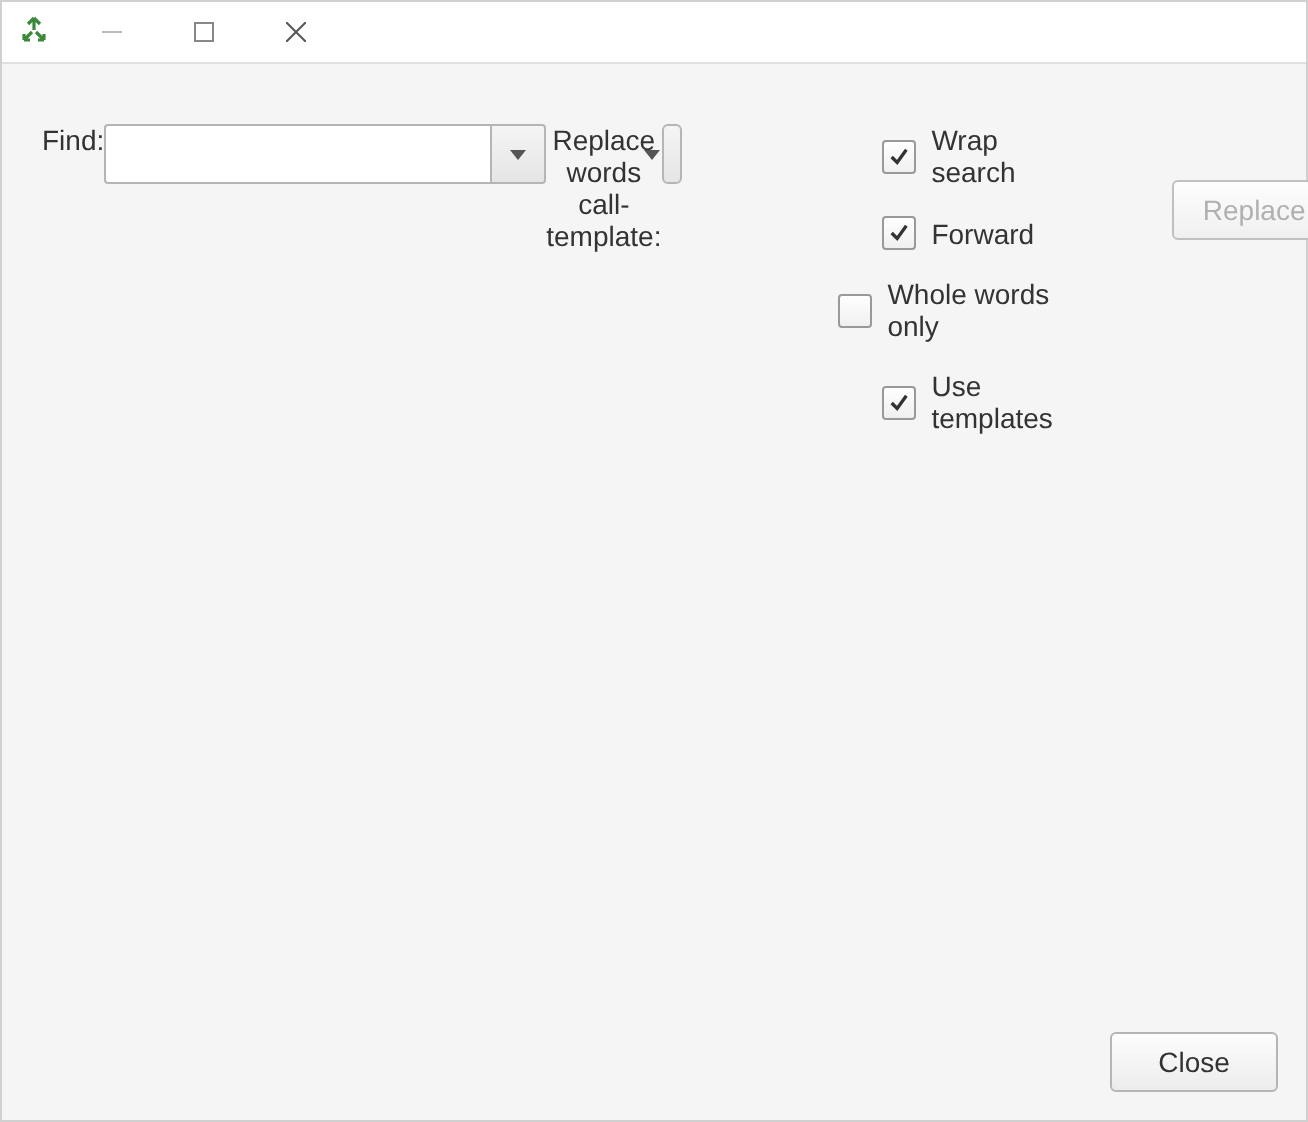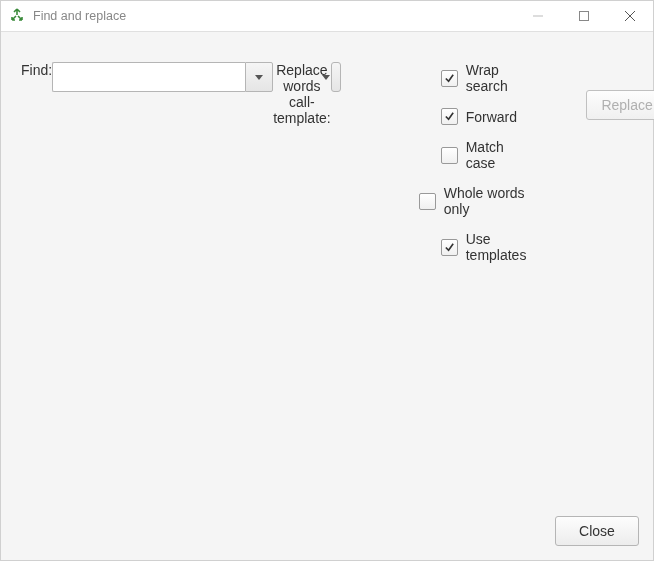--- a/index.html
+++ b/index.html
@@ -181,21 +181,20 @@
 <div class="window">
 
   <div class="titlebar">
     <span class="app-icon">
       <svg viewBox="0 0 16 16">
         <path d="M8 1 L8 7 M8 1 L5 4 M8 1 L11 4" stroke="#3a8a3a" stroke-width="1.6" fill="none"></path>
         <path d="M3 12 L7 8 M3 12 L3 9 M3 12 L6 12" stroke="#3a8a3a" stroke-width="1.6" fill="none"></path>
         <path d="M13 12 L9 8 M13 12 L13 9 M13 12 L10 12" stroke="#3a8a3a" stroke-width="1.6" fill="none"></path>
       </svg>
     </span>
-    <span class="title">Find and replace</span>
     <div class="winbtns">
       <div class="winbtn">
         <svg viewBox="0 0 10 10">
             <line x1="0" y1="5" x2="10" y2="5" stroke="#bbb" stroke-width="1"></line>
           </svg>
       </div>
       <div class="winbtn">
         <svg viewBox="0 0 10 10">
             <rect x="0.5" y="0.5" width="9" height="9" fill="none" stroke="#888" stroke-width="1"></rect>
           </svg>
@@ -239,24 +238,20 @@
 
         <label class="chk">
           <span class="box">
             <svg viewBox="0 0 12 12">
                 <path d="M2 6 L5 9 L10 2" stroke="#333" stroke-width="1.8" fill="none"></path>
               </svg>
           </span>
           <span>Forward</span>
         </label>
 
-        <label class="chk">
-          <span class="box"></span>
-          <span>Match case</span>
-        </label>
 
         <label class="chk offset">
           <span class="box"></span>
           <span>Whole words only</span>
         </label>
 
         <label class="chk">
           <span class="box">
             <svg viewBox="0 0 12 12">
                 <path d="M2 6 L5 9 L10 2" stroke="#333" stroke-width="1.8" fill="none"></path>

